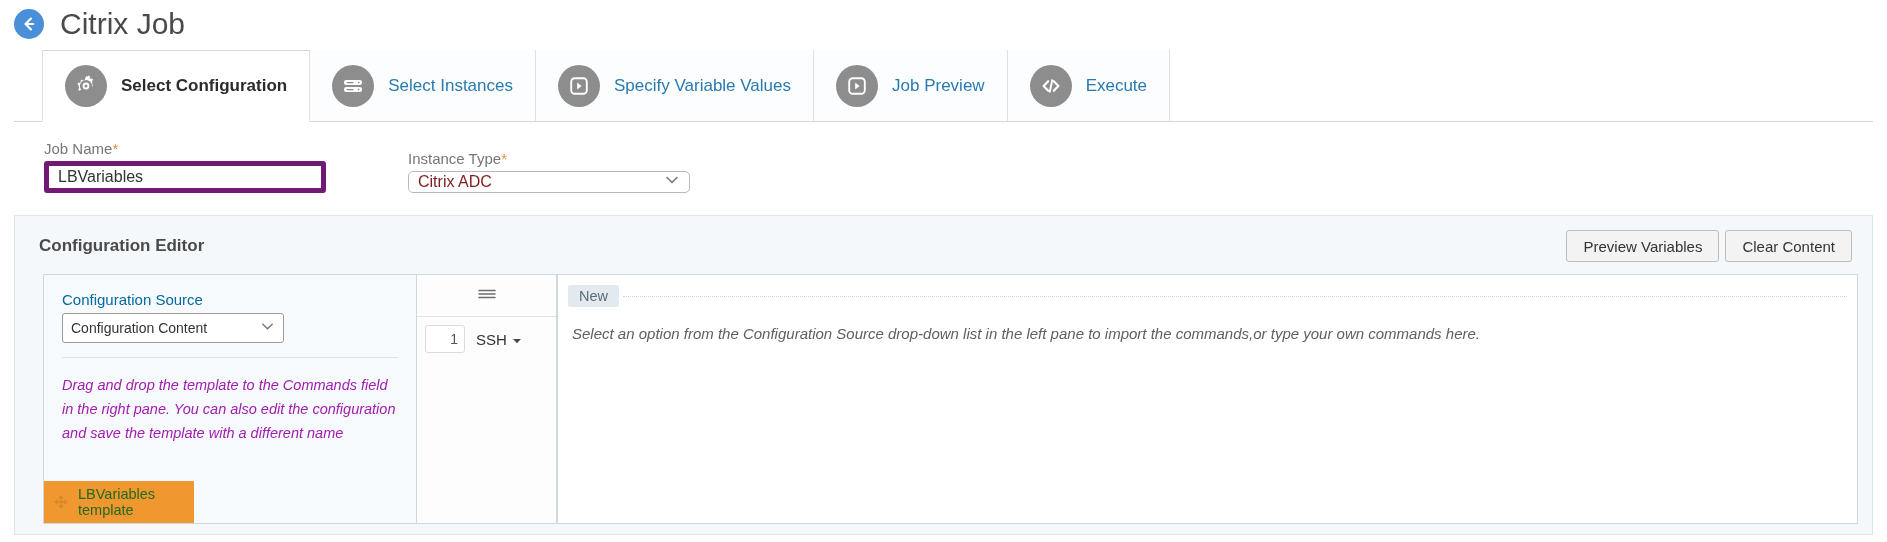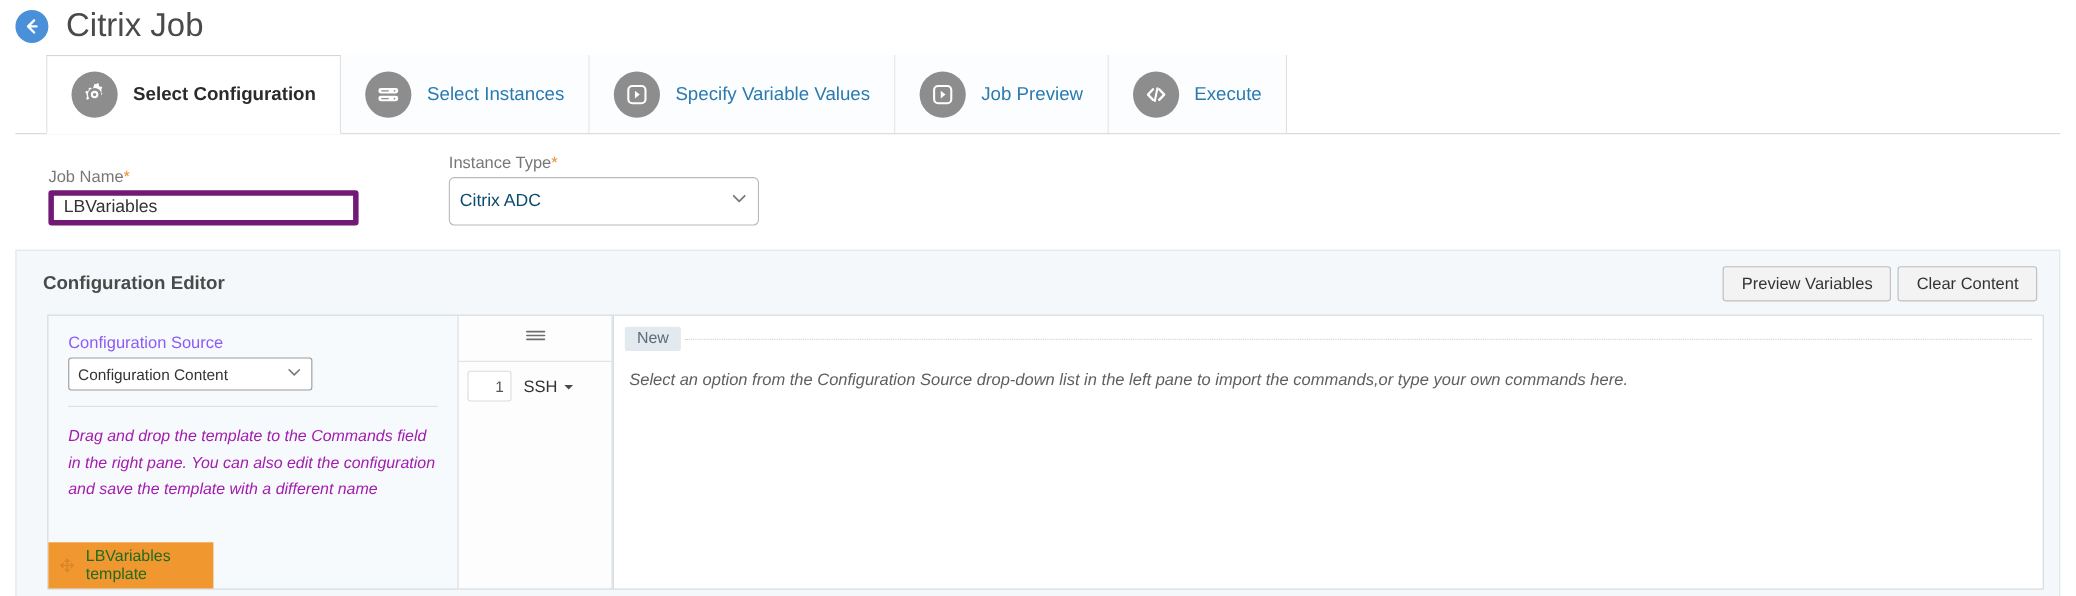--- a/index.html
+++ b/index.html
@@ -78,23 +78,23 @@
   .text-input {
     width:282px; height:32px;
     border:5px solid #701a75; border-radius:3px;
     background:#fff; font-size:16px; color:#333;
     padding:0 9px;
     font-family:"Liberation Sans", sans-serif;
   }
   .field.instance { margin-left:82px; }
   .select-wrap { position:relative; width:282px; }
   .select-input {
-    width:282px; height:44px;
+    width:282px; height:22px;
     border:1px solid #b9b9b9; border-radius:5px;
-    background:#fff; font-size:16px; color:#0c4a6e;
+    background:#fff; font-size:16px; color:#7f1d1d;
     padding:0 30px 0 9px;
     display:flex; align-items:center;
     cursor:pointer;
   }
   .caret {
     position:absolute; right:10px; top:50%; transform:translateY(-50%);
     pointer-events:none;
   }
 
   
@@ -122,21 +122,21 @@
   .editor-body { display:flex; padding:0 14px 0 28px; height:250px; }
 
   
   .src-pane {
     width:374px; flex:0 0 auto;
     border:1px solid #cfd8dd;
     background:#f7fafc;
     display:flex; flex-direction:column;
   }
   .src-inner { padding:16px 18px 0 18px; }
-  .src-label { font-size:15px; color:#8b5cf6; margin-bottom:5px; }
+  .src-label { font-size:15px; color:#0369a1; margin-bottom:5px; }
   .src-select {
     width:222px; height:30px;
     border:1px solid #9a9a9a; border-radius:3px;
     background:#fff; font-size:14px; color:#333;
     padding:0 26px 0 8px;
     display:flex; align-items:center;
     position:relative; cursor:pointer;
   }
   .src-select .caret { right:8px; }
   .src-divider { border-top:1px solid #dbe2e7; margin:14px 0 0 0; }

